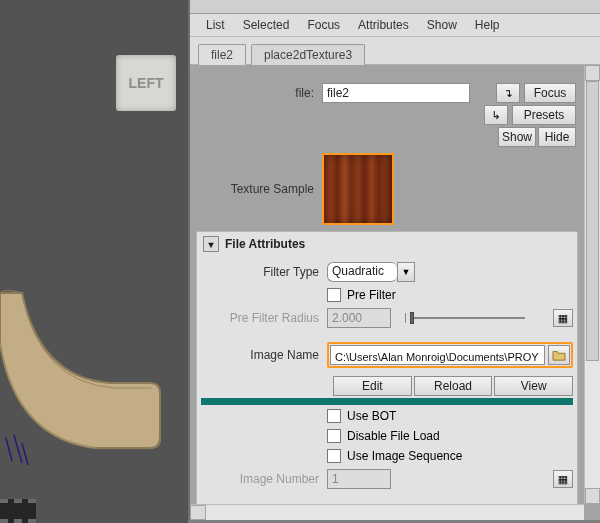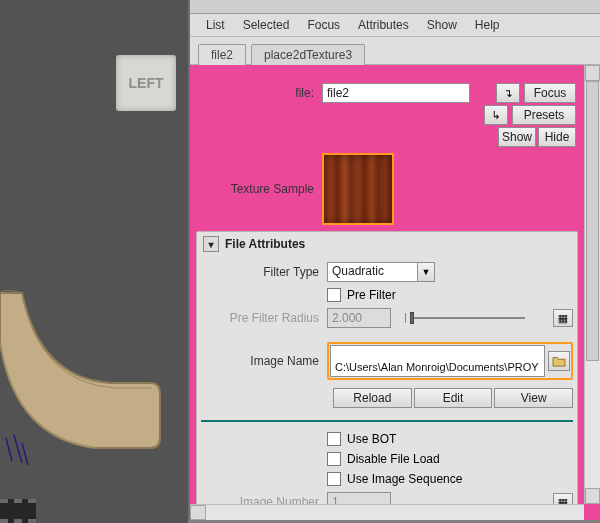--- a/index.html
+++ b/index.html
@@ -16,21 +16,21 @@
   }
   .viewport .model svg { width: 100%; height: 100%; }
   .viewport .film { position: absolute; bottom: 0; left: 0; height: 24px; width: 36px; background: #262626; border-top: 4px dashed #6a6a6a; border-bottom: 4px dashed #6a6a6a;}
   .panel { flex: 1; background: #dedede; display: flex; flex-direction: column; border-left: 2px solid #6e6e6e; height: 520px; }
   .panel-top { height: 14px; background: #cfcfcf; border-bottom: 1px solid #9a9a9a;}
   .menu { display: flex; gap: 2px; padding: 2px 6px 2px 8px; background: #dedede; border-bottom: 1px solid #b9b9b9; font-size: 13px; color: #333; }
   .menu span { padding: 2px 8px; cursor: default; }
   .tabs { display: flex; padding: 6px 8px 0 8px; gap: 5px; background: #dedede; border-bottom: 1px solid #b0b0b0; }
   .tab { border: 1px solid #9a9a9a; border-bottom: none; background: #d7d7d7; padding: 3px 12px; font-size: 12px; color: #444; border-radius: 2px 2px 0 0; position: relative; top: 1px;}
   .tab.active { background: #dedede; }
-  .content { flex: 1; background: #ec4899; position: relative; overflow: hidden; }
+  .content { flex: 1; background: #a3a3a3; position: relative; overflow: hidden; }
   .content-inner { position: absolute; top:0; left:0; right:16px; bottom:16px; padding: 18px 6px 4px 6px; }
   .scroll-v { position:absolute; top:0; right:0; bottom:16px; width:16px; background:#e5e5e5; border-left:1px solid #bcbcbc; }
   .scroll-v .arrow { height:16px; background:#dadada; border:1px solid #a4a4a4; }
   .scroll-v .track { position:absolute; top:16px; bottom:16px; left:0; right:0; }
   .scroll-v .thumb { position:absolute; top:0; left:1px; right:1px; height:280px; background:#cfcfcf; border:1px solid #a4a4a4;}
   .scroll-v .arrow.bottom{ position:absolute; bottom:0; left:0; right:0;}
   .scroll-h { position:absolute; bottom:0; left:0; right:16px; height:16px; background:#e5e5e5; border-top:1px solid #bcbcbc;}
   .scroll-h .arrow { width:16px; height:100%; background:#dadada; border:1px solid #a4a4a4; display:inline-block; vertical-align:top;}
   .row { display: flex; align-items: center; margin-bottom: 6px; }
   .label { width: 126px; text-align: right; padding-right: 8px; color: #333; font-size: 12px; }
@@ -50,26 +50,26 @@
   .section-body { padding: 6px 4px; }
   .combo { display:flex; }
   .combo .input { border-right:none; }
   .combo .dd { width:18px; border:1px solid #8e8e8e; background:linear-gradient(#f3f3f3,#d9d9d9); display:flex; align-items:center; justify-content:center; font-size:9px;}
   .checkbox { width:14px; height:14px; border:1px solid #787878; background:#fff; display:inline-block; margin-right:6px; vertical-align: text-bottom;}
   .slider { display:flex; align-items:center; gap:4px; width: 120px;}
   .slider .track { flex:1; height:2px; background:#888; position:relative;}
   .slider .handle { position:absolute; top:-5px; left:0; width:4px; height:12px; background:#666; border:1px solid #444;}
   .slider .tick { width:1px; height:10px; background:#888;}
   .hl { border: 2px solid #ff9a1f; padding: 1px; display: flex; align-items: center; border-radius:2px; }
-  .imgname-input { flex:1; height:20px; border:1px solid #8e8e8e; background:#fff; font-size:11px; padding:15px 4px; white-space:nowrap; overflow:hidden; color:#111; }
+  .imgname-input { flex:1; height:20px; border:1px solid #8e8e8e; background:#fff; font-size:11px; padding:5px 4px; white-space:nowrap; overflow:hidden; color:#111; }
   .folder { width:22px; height:20px; border:1px solid #8e8e8e; background:linear-gradient(#f3f3f3,#d9d9d9); margin-left:3px; display:flex; align-items:center; justify-content:center;}
   .folder svg { width:14px; height:12px; }
   .tri-row { display:flex; gap:2px; margin-top:8px; padding-left: 132px;}
   .tri-row .btn { flex:1; text-align:center; }
-  .subsection { border-top:2px solid #0f766e; margin-top:12px; padding-top:10px;}
+  .subsection { border-top:7px solid #0f766e; margin-top:2px; padding-top:4px;}
 </style>
 </head>
 <body>
 
 <div class="root">
 
   <div class="viewport">
     <div class="left-cube">LEFT</div>
     <div class="model">
       <svg viewBox="0 0 170 220">
@@ -139,21 +139,21 @@
         <div class="section">
           <div class="section-head">
             <span class="tw">▾</span>
             <span>File Attributes</span>
           </div>
           <div class="section-body">
 
             <div class="row">
               <div class="label">Filter Type</div>
               <div class="combo">
-                <div class="input" style="width:90px;">Quadratic</div>
+                <div class="input" style="width:70px;border-radius:6px;">Quadratic</div>
                 <div class="dd">▼</div>
               </div>
             </div>
 
             <div class="row">
               <div class="label"></div>
               <span class="checkbox"></span>
               <span>Pre Filter</span>
             </div>
 
@@ -177,22 +177,22 @@
                 <div class="imgname-input">C:\Users\Alan Monroig\Documents\PROY</div>
                 <div class="folder">
                   <svg viewBox="0 0 16 14">
                       <path d="M1 3 h5 l1 2 h8 v8 h-14 z" fill="#e2c46a" stroke="#8a6a20"></path>
                     </svg>
                 </div>
               </div>
             </div>
 
             <div class="tri-row">
+              <div class="btn">Edit</div>
               <div class="btn">Reload</div>
-              <div class="btn">Edit</div>
               <div class="btn">View</div>
             </div>
 
             <div class="subsection">
               <div class="row">
                 <div class="label"></div>
                 <span class="checkbox"></span>
                 <span>Use BOT</span>
               </div>
               <div class="row">

